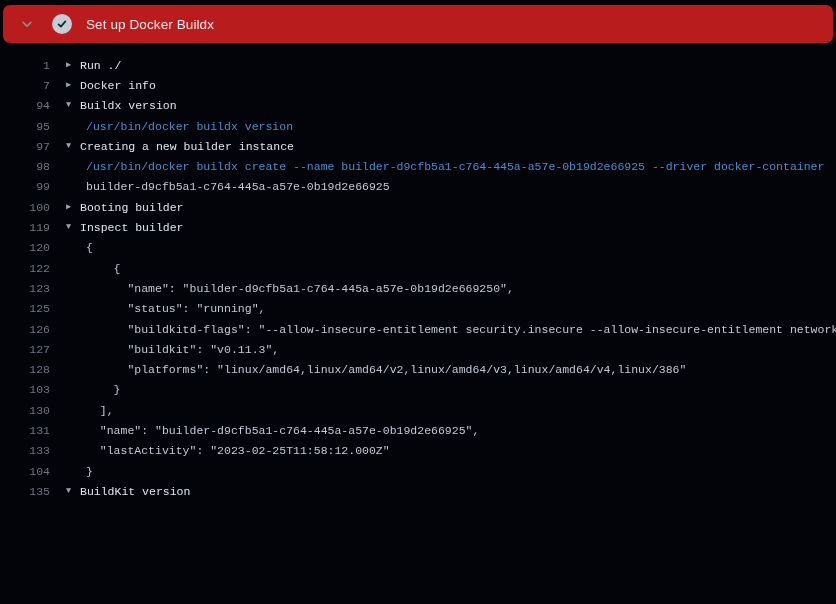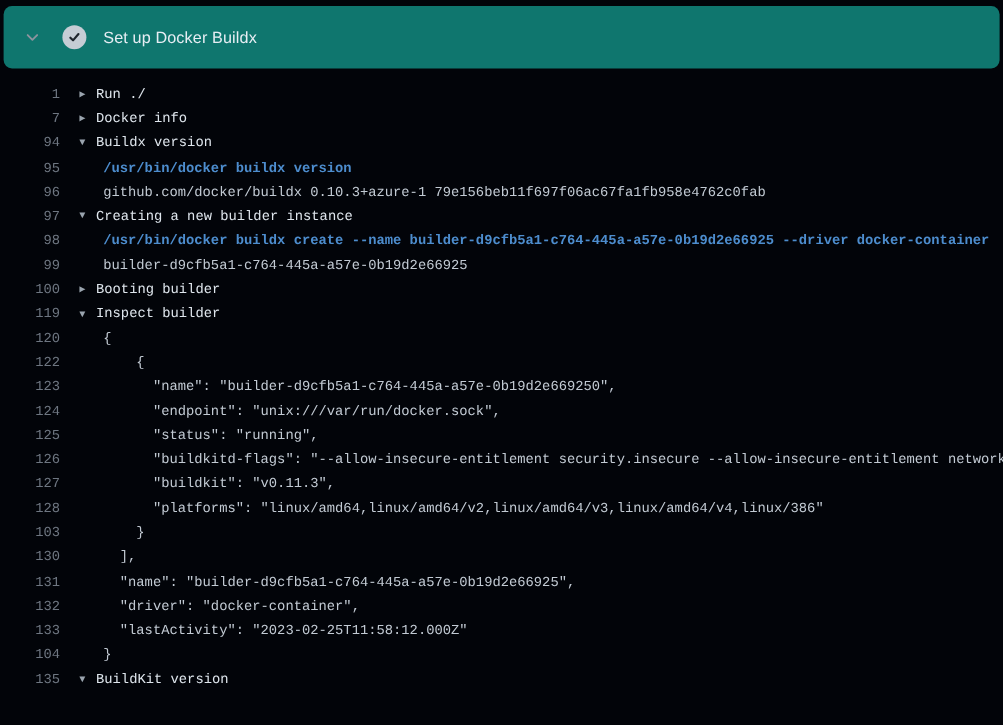--- a/index.html
+++ b/index.html
@@ -6,22 +6,22 @@
     margin: 0;
     padding: 0;
     background: #020409;
     width: 836px;
     height: 604px;
     overflow: hidden;
     font-family: "Liberation Sans", sans-serif;
   }
   .step-header {
     margin: 5px 3px 0 3px;
-    height: 52px;
-    background: #0f766e;
+    height: 38px;
+    background: #b91c1c;
     border-radius: 7px;
     display: flex;
     align-items: center;
     padding: 0 12px;
     box-sizing: border-box;
     cursor: pointer;
   }
   .hdr-chevron {
     width: 16px;
     height: 16px;
@@ -81,21 +81,21 @@
     width: 14px;
     font-size: 8.5px;
     color: #9aa4ae;
     line-height: 1;
   }
   .gtitle {
     color: #dfe6ed;
     cursor: pointer;
   }
   .txt { color: #c2cad3; }
-  .cmd { color: #4d8dce; font-weight: bold; }
+  .cmd { color: #4d8dce; }
 </style>
 </head>
 <body>
 
 <div class="step-header">
   <span class="hdr-chevron">
     <svg width="14" height="14" viewBox="0 0 16 16">
       <path d="M3.5 6 L8 10.5 L12.5 6" fill="none" stroke="#8b949e" stroke-width="1.8" stroke-linecap="round" stroke-linejoin="round"></path>
     </svg>
   </span>
@@ -105,34 +105,31 @@
     </svg>
   </span>
   <span class="step-title">Set up Docker Buildx</span>
 </div>
 
 <div class="log-area">
     <div class="row"><span class="ln">1</span><div class="content group"><span class="arrow">▶</span><span class="gtitle">Run ./</span></div></div>
     <div class="row"><span class="ln">7</span><div class="content group"><span class="arrow">▶</span><span class="gtitle">Docker info</span></div></div>
     <div class="row"><span class="ln">94</span><div class="content group"><span class="arrow">▼</span><span class="gtitle">Buildx version</span></div></div>
     <div class="row"><span class="ln">95</span><div class="content plain"><span class="cmd">/usr/bin/docker buildx version</span></div></div>
-    <div class="row"><span class="ln">96</span><div class="content plain"><span class="txt">github.com/docker/buildx 0.10.3+azure-1 79e156beb11f697f06ac67fa1fb958e4762c0fab</span></div></div>
     <div class="row"><span class="ln">97</span><div class="content group"><span class="arrow">▼</span><span class="gtitle">Creating a new builder instance</span></div></div>
     <div class="row"><span class="ln">98</span><div class="content plain"><span class="cmd">/usr/bin/docker buildx create --name builder-d9cfb5a1-c764-445a-a57e-0b19d2e66925 --driver docker-container</span></div></div>
     <div class="row"><span class="ln">99</span><div class="content plain"><span class="txt">builder-d9cfb5a1-c764-445a-a57e-0b19d2e66925</span></div></div>
     <div class="row"><span class="ln">100</span><div class="content group"><span class="arrow">▶</span><span class="gtitle">Booting builder</span></div></div>
     <div class="row"><span class="ln">119</span><div class="content group"><span class="arrow">▼</span><span class="gtitle">Inspect builder</span></div></div>
     <div class="row"><span class="ln">120</span><div class="content plain"><span class="txt">{</span></div></div>
     <div class="row"><span class="ln">122</span><div class="content plain"><span class="txt">    {</span></div></div>
     <div class="row"><span class="ln">123</span><div class="content plain"><span class="txt">      "name": "builder-d9cfb5a1-c764-445a-a57e-0b19d2e669250",</span></div></div>
-    <div class="row"><span class="ln">124</span><div class="content plain"><span class="txt">      "endpoint": "unix:///var/run/docker.sock",</span></div></div>
     <div class="row"><span class="ln">125</span><div class="content plain"><span class="txt">      "status": "running",</span></div></div>
     <div class="row"><span class="ln">126</span><div class="content plain"><span class="txt">      "buildkitd-flags": "--allow-insecure-entitlement security.insecure --allow-insecure-entitlement network</span></div></div>
     <div class="row"><span class="ln">127</span><div class="content plain"><span class="txt">      "buildkit": "v0.11.3",</span></div></div>
     <div class="row"><span class="ln">128</span><div class="content plain"><span class="txt">      "platforms": "linux/amd64,linux/amd64/v2,linux/amd64/v3,linux/amd64/v4,linux/386"</span></div></div>
     <div class="row"><span class="ln">103</span><div class="content plain"><span class="txt">    }</span></div></div>
     <div class="row"><span class="ln">130</span><div class="content plain"><span class="txt">  ],</span></div></div>
     <div class="row"><span class="ln">131</span><div class="content plain"><span class="txt">  "name": "builder-d9cfb5a1-c764-445a-a57e-0b19d2e66925",</span></div></div>
-    <div class="row"><span class="ln">132</span><div class="content plain"><span class="txt">  "driver": "docker-container",</span></div></div>
     <div class="row"><span class="ln">133</span><div class="content plain"><span class="txt">  "lastActivity": "2023-02-25T11:58:12.000Z"</span></div></div>
     <div class="row"><span class="ln">104</span><div class="content plain"><span class="txt">}</span></div></div>
     <div class="row"><span class="ln">135</span><div class="content group"><span class="arrow">▼</span><span class="gtitle">BuildKit version</span></div></div>
   </div>
 
 </body></html>

